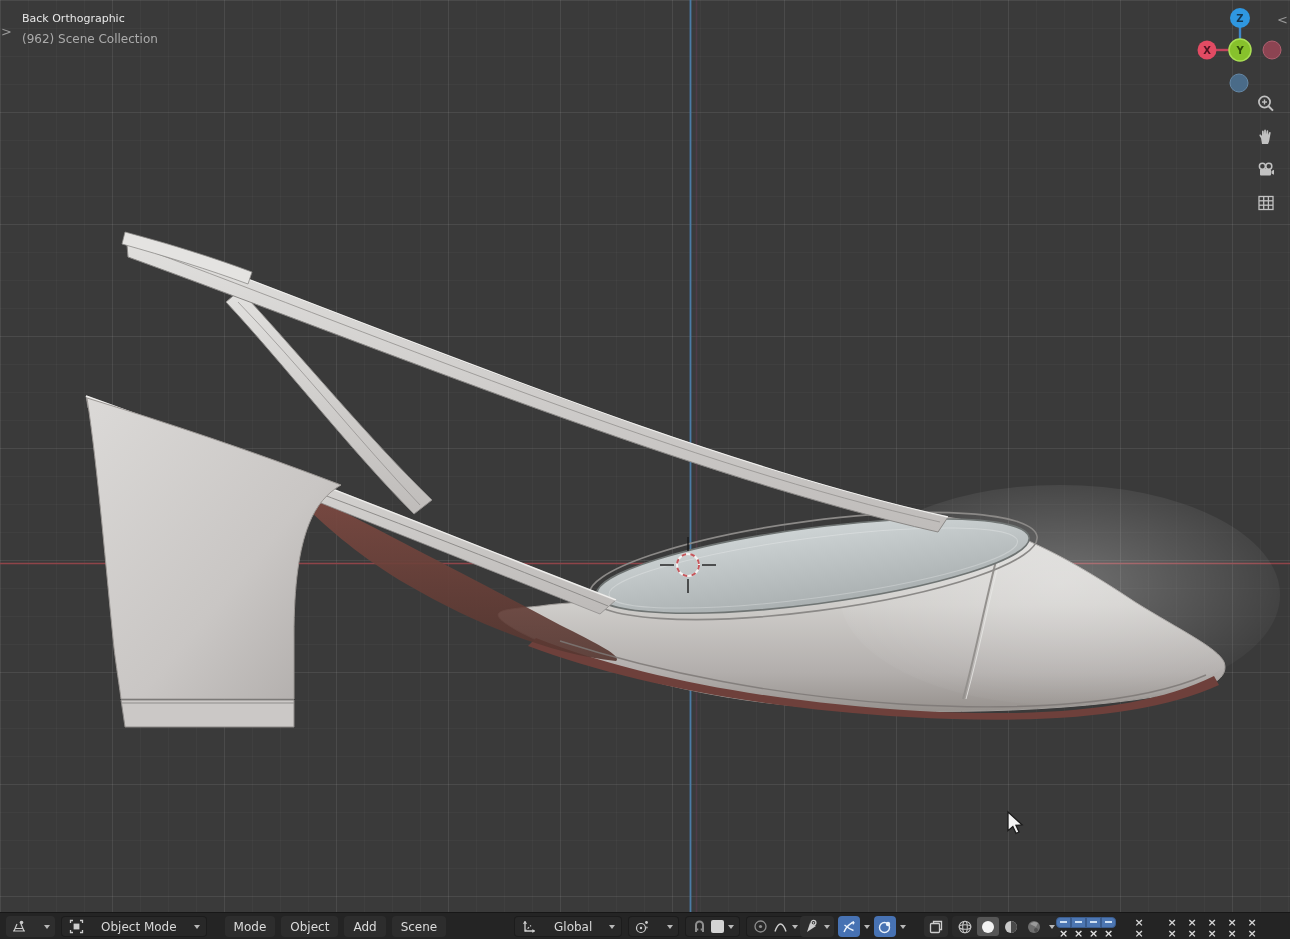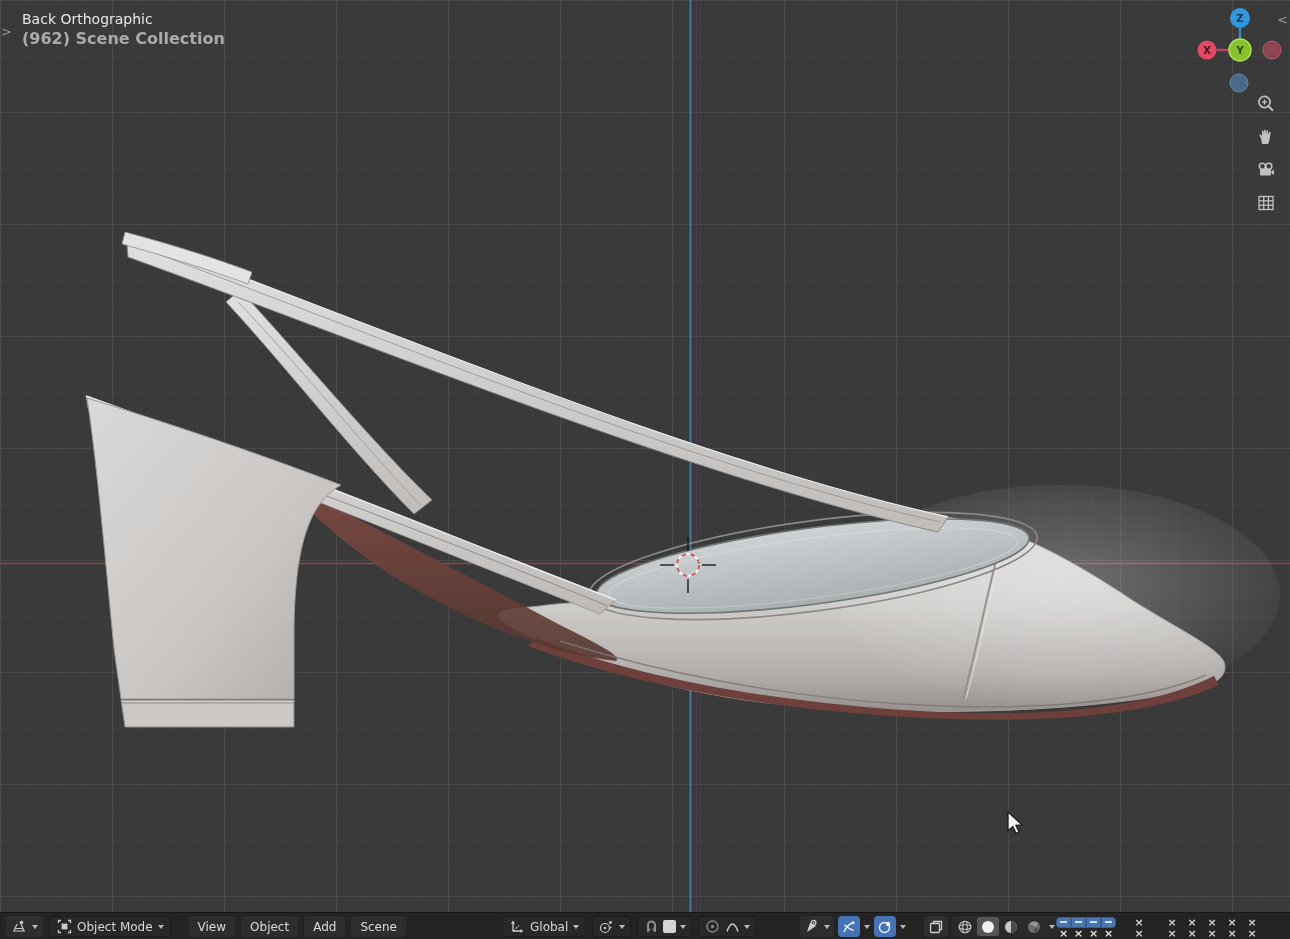--- a/index.html
+++ b/index.html
@@ -10,37 +10,37 @@
     position:absolute;inset:0;
     background-color:#3a3a3a;
     background-image:
       linear-gradient(rgba(255,255,255,.055) 1px, transparent 1px),
       linear-gradient(90deg, rgba(255,255,255,.055) 1px, transparent 1px),
       linear-gradient(rgba(255,255,255,.028) 1px, transparent 1px),
       linear-gradient(90deg, rgba(255,255,255,.028) 1px, transparent 1px);
     background-size:112px 112px,112px 112px,28px 28px,28px 28px;
   }
   .overlay-text{position:absolute;left:22px;top:9px;color:#dededе;}
-  .view-label{color:#e8e8e8;font-size:14px;line-height:20px;}
-  .coll-label{color:#ababab;font-size:16px;line-height:20px;font-weight:bold;}
+  .view-label{color:#e8e8e8;font-size:11px;line-height:20px;}
+  .coll-label{color:#ababab;font-size:12px;line-height:20px;}
   .edge-arrow{position:absolute;color:#9a9a9a;font-size:13px;}
   .edge-arrow.left{left:1px;top:24px;}
   .edge-arrow.right{right:2px;top:12px;}
   svg text{font-family:"DejaVu Sans","Liberation Sans",sans-serif;}
   
   .side-tools{position:absolute;right:13px;top:93px;display:flex;flex-direction:column;gap:11px;}
   .side-tools .tool{width:22px;height:22px;display:flex;align-items:center;justify-content:center;opacity:.92;}
   
   .toolbar{position:absolute;left:0;right:0;bottom:0;height:27px;background:#242424;border-top:1px solid #171717;}
   .tb-group{position:absolute;top:0;height:27px;display:flex;align-items:center;gap:6px;}
   .tb-left{left:6px;}
-  .tb-mid{left:502px;}
+  .tb-mid{left:514px;}
   .tb-right{left:800px;gap:4px;}
   .tb-far{left:1056px;top:1px;}
-  .tb-btn{display:flex;align-items:center;gap:5px;background:#2e2e2e;border-radius:4px;height:21px;padding:0 7px;color:#d8d8d8;font-size:12px;white-space:nowrap;}
+  .tb-btn{display:flex;align-items:center;gap:17px;background:#2e2e2e;border-radius:4px;height:21px;padding:0 7px;color:#d8d8d8;font-size:12px;white-space:nowrap;}
   .tb-btn.flat{background:#2e2e2e;}
   .tb-btn.dark{background:#282828;box-shadow:0 0 0 1px #1c1c1c inset;}
   .tb-menu{background:#2d2d2d;border-radius:4px;height:21px;padding:0 9px;display:flex;align-items:center;color:#dcdcdc;font-size:12px;}
   .chev{width:0;height:0;border-left:3.5px solid transparent;border-right:3.5px solid transparent;border-top:4px solid #b9b9b9;display:inline-block;}
   .icon16{width:16px;height:16px;display:inline-flex;align-items:center;justify-content:center;}
   .btn-on{background:#4772b3 !important;}
   .shade-grp{display:flex;align-items:center;background:#2a2a2a;border-radius:4px;height:21px;padding:0 2px;gap:1px;}
   .shade-btn{width:22px;height:19px;border-radius:3px;display:flex;align-items:center;justify-content:center;}
   .shade-btn.active{background:#565656;}
   
@@ -231,21 +231,21 @@
                 <path d="M1.5,4 L1.5,1.5 L4,1.5 M11,1.5 L13.5,1.5 L13.5,4 M13.5,11 L13.5,13.5 L11,13.5 M4,13.5 L1.5,13.5 L1.5,11"></path>
                 <rect x="4.6" y="4.6" width="5.8" height="5.8" fill="#cdcdcd" stroke="none"></rect>
               </g>
             </svg>
         </span>
         <span>Object Mode</span>
         <span class="chev"></span>
       </div>
       <span style="width:6px"></span>
       <div class="tb-menu">
-          <span>View</span>
+          <span>Mode</span>
         </div>
       <div class="tb-menu">
           <span>Object</span>
         </div>
       <div class="tb-menu">
           <span>Add</span>
         </div>
       <div class="tb-menu">
           <span>Scene</span>
         </div>

